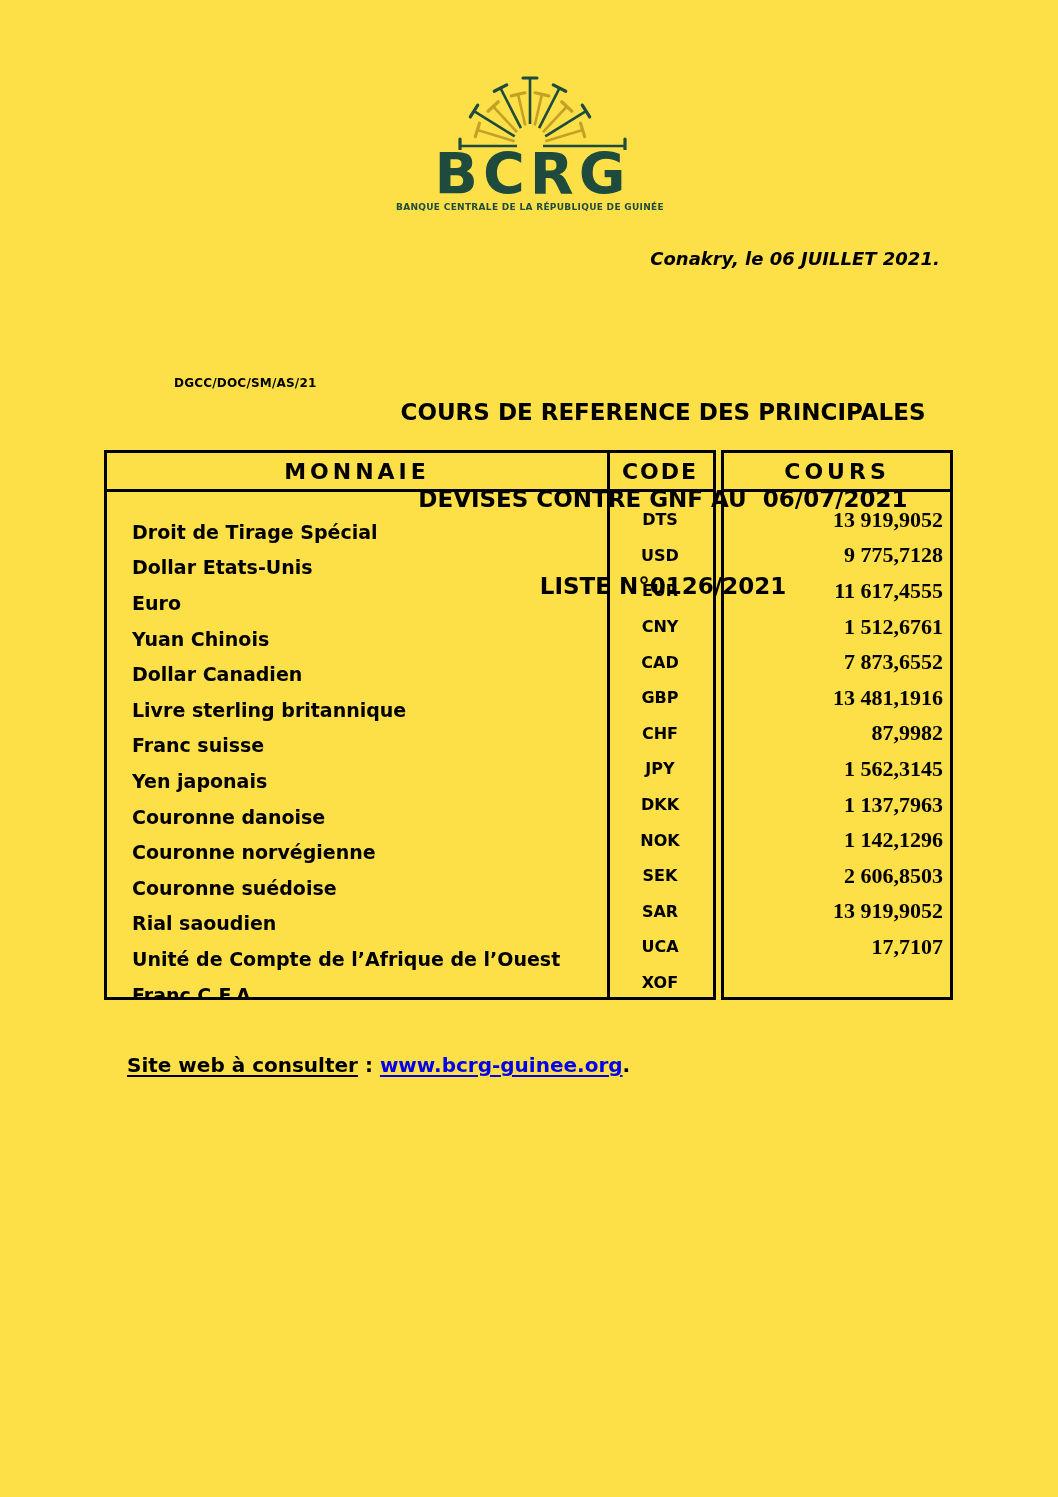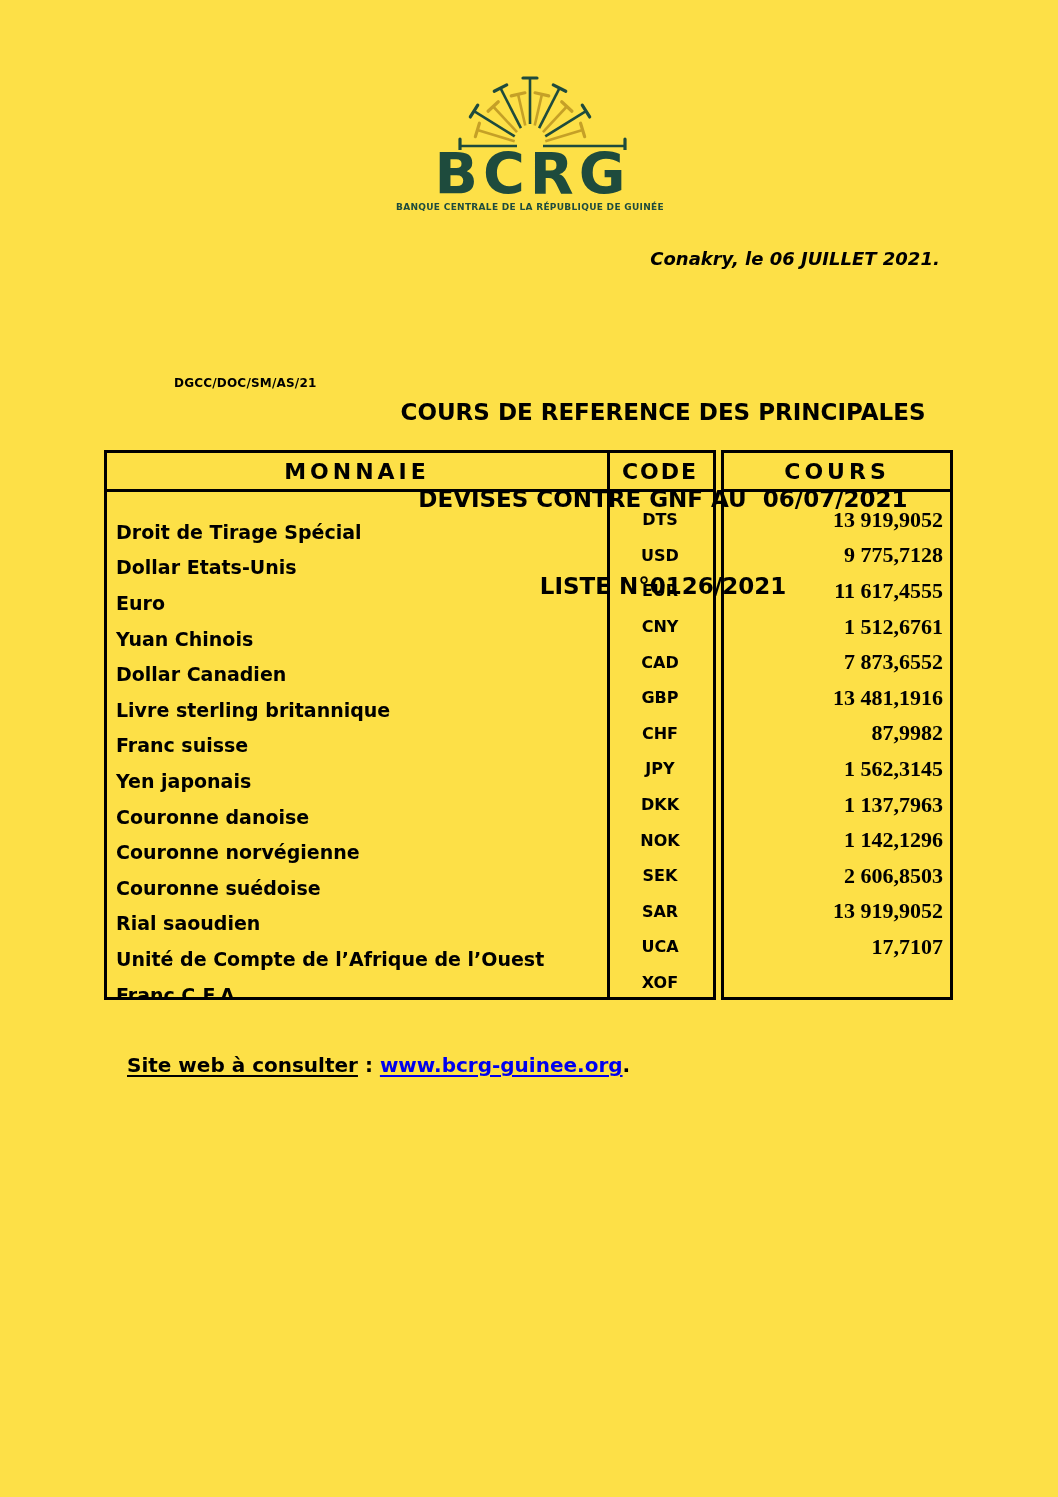--- a/index.html
+++ b/index.html
@@ -50,21 +50,21 @@
   }
   .thead{
     height:36px;border-bottom:3px solid #000;display:flex;align-items:center;
     font-size:22px;font-weight:bold;letter-spacing:4px;
   }
   .h-monnaie{width:500px;text-align:center;}
   .h-code{width:106px;text-align:center;letter-spacing:2px;}
   .h-cours{width:100%;text-align:center;}
   .tbody{padding-top:10px;overflow:hidden;}
   .trow{display:flex;align-items:center;height:35.6px;}
-  .cell-monnaie{width:500px;padding-left:9px;box-sizing:border-box;
+  .cell-monnaie{width:500px;padding-left:25px;box-sizing:border-box;
     font-size:19px;font-weight:bold;white-space:nowrap;margin-top:24px;}
   .cell-code{width:106px;text-align:center;font-size:16px;font-weight:bold;}
   .vrow{
     height:35.6px;display:flex;align-items:center;justify-content:flex-end;
     padding-right:7px;
     font-family:"Liberation Serif","DejaVu Serif",serif;
     font-size:22px;font-weight:bold;white-space:nowrap;
   }
   
   .footer{

